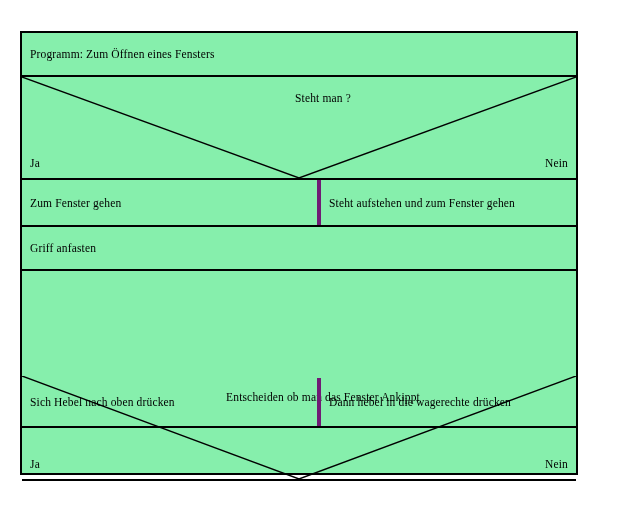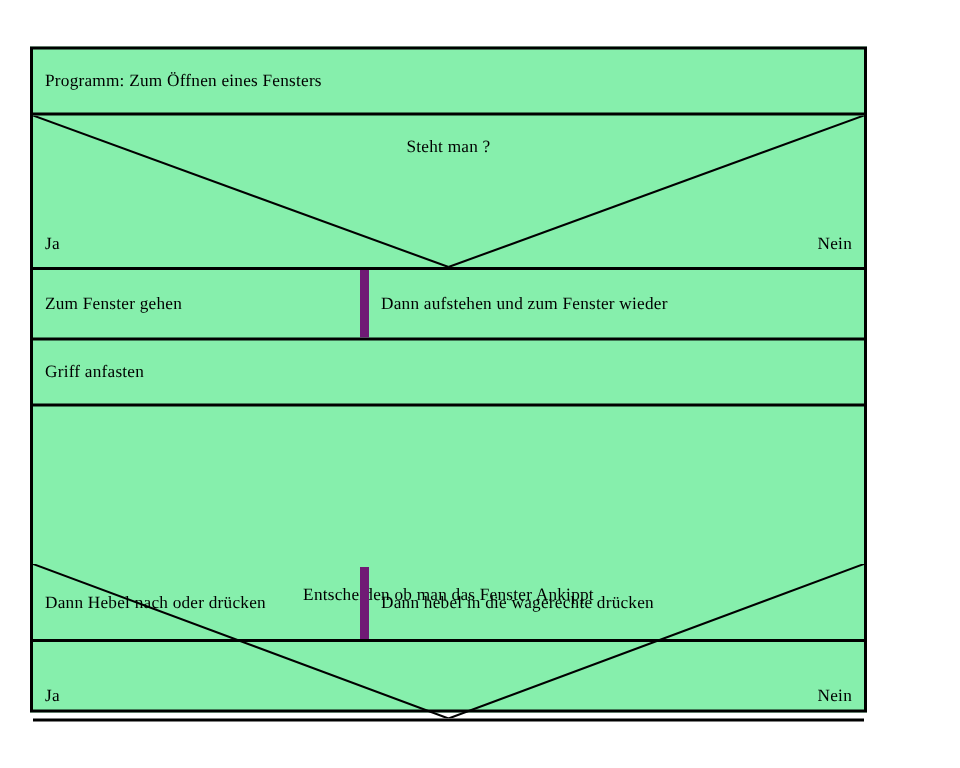--- a/index.html
+++ b/index.html
@@ -76,20 +76,21 @@
   .cond-text {
     position: absolute;
     top: 14px;
     left: 0;
     width: 100%;
     text-align: center;
     font-size: 11.5px;
     line-height: 14px;
     letter-spacing: 0.15px;
     white-space: nowrap;
+    padding-left: 24px;
   }
   .branch-label {
     position: absolute;
     bottom: 8px;
     font-size: 11.5px;
     line-height: 14px;
     letter-spacing: 0.15px;
     white-space: nowrap;
   }
   .branch-label.yes { left: 8px; }
@@ -99,22 +100,22 @@
   .split {
     display: flex;
     flex-direction: row;
   }
   .split > .cell {
     position: relative;
     box-sizing: border-box;
     height: 100%;
   }
   .split > .cell.left {
-    width: 224px;
-    border-right: 6px solid #701a75;
+    width: 299px;
+    border-right: 4px solid #701a75;
   }
   .split > .cell.right {
     flex: 1 1 auto;
   }
 </style>
 </head>
 <body>
 
 <div id="canvas">
 
@@ -132,41 +133,41 @@
       <div class="cond-text">Steht man ?</div>
       <div class="branch-label yes">Ja</div>
       <div class="branch-label no">Nein</div>
     </div>
 
     <div class="band split" style="top:147px; height:47px;">
       <div class="cell left">
         <div class="stmt-text">Zum Fenster gehen</div>
       </div>
       <div class="cell right">
-        <div class="stmt-text">Dann aufstehen und zum Fenster wieder</div>
+        <div class="stmt-text">Steht aufstehen und zum Fenster gehen</div>
       </div>
     </div>
 
     <div class="band" style="top:194px; height:44px;">
       <div class="stmt-text">Griff anfasten</div>
     </div>
 
     <div class="band decision" style="top:240px; height:105px;">
       <svg class="branch-lines" viewBox="0 0 554 105" preserveAspectRatio="none">
         <line x1="0" y1="0" x2="277" y2="105" stroke="#000000" stroke-width="1.4"></line>
         <line x1="554" y1="0" x2="277" y2="105" stroke="#000000" stroke-width="1.4"></line>
       </svg>
       <div class="cond-text">Entscheiden ob man das Fenster Ankippt</div>
       <div class="branch-label yes">Ja</div>
       <div class="branch-label no">Nein</div>
     </div>
 
     <div class="band split" style="top:345px; height:50px;">
       <div class="cell left">
-        <div class="stmt-text">Dann Hebel nach oder drücken</div>
+        <div class="stmt-text">Sich Hebel nach oben drücken</div>
       </div>
       <div class="cell right">
         <div class="stmt-text">Dann hebel in die wagerechte drücken</div>
       </div>
     </div>
 
 
   </div>
 </div>
 

